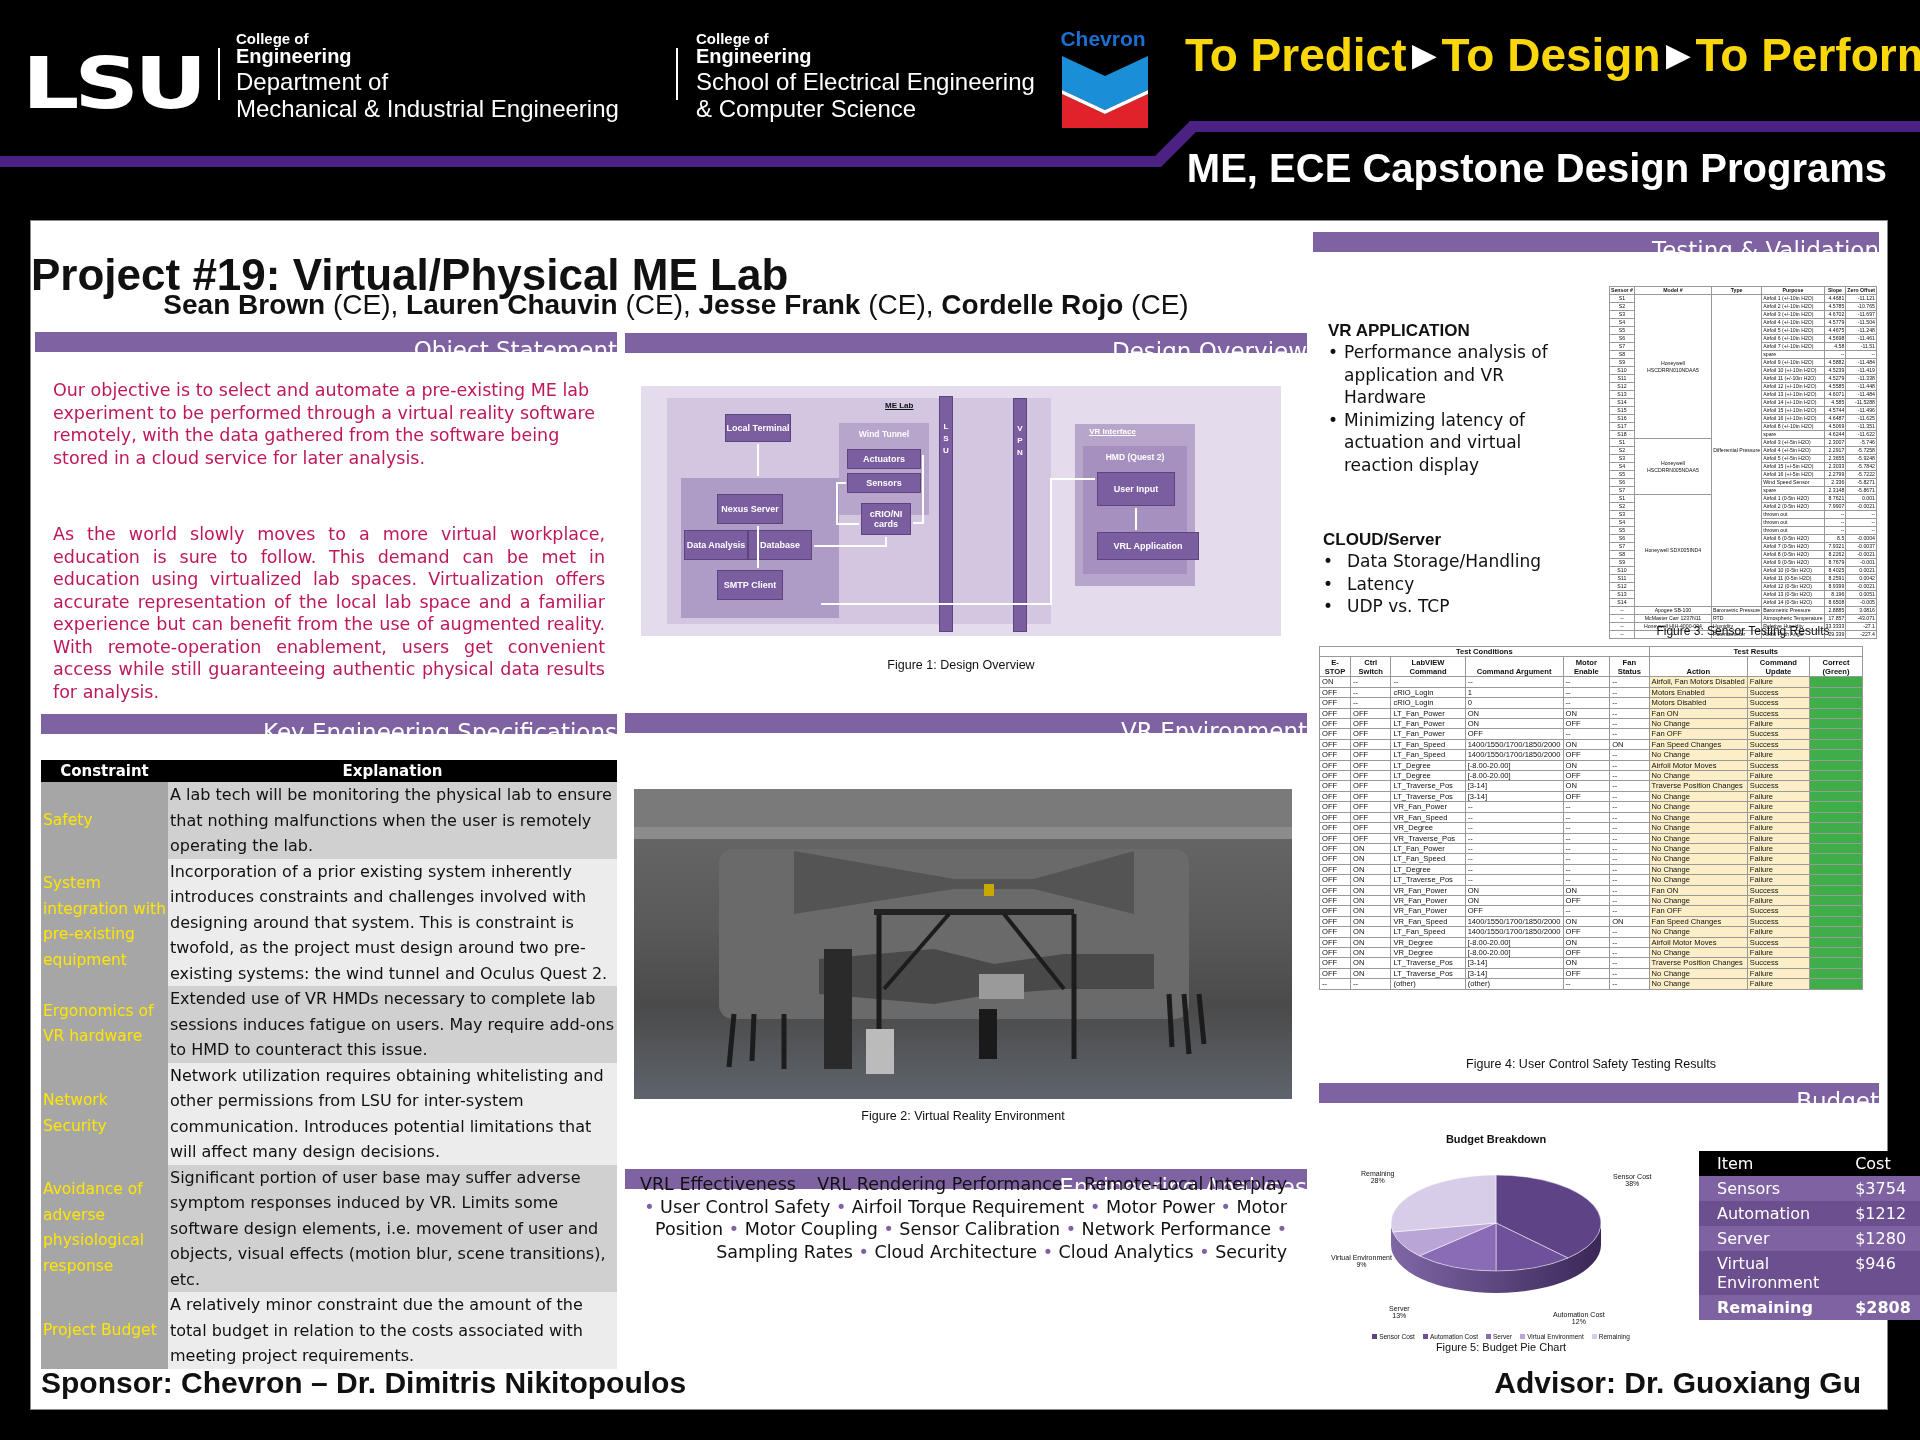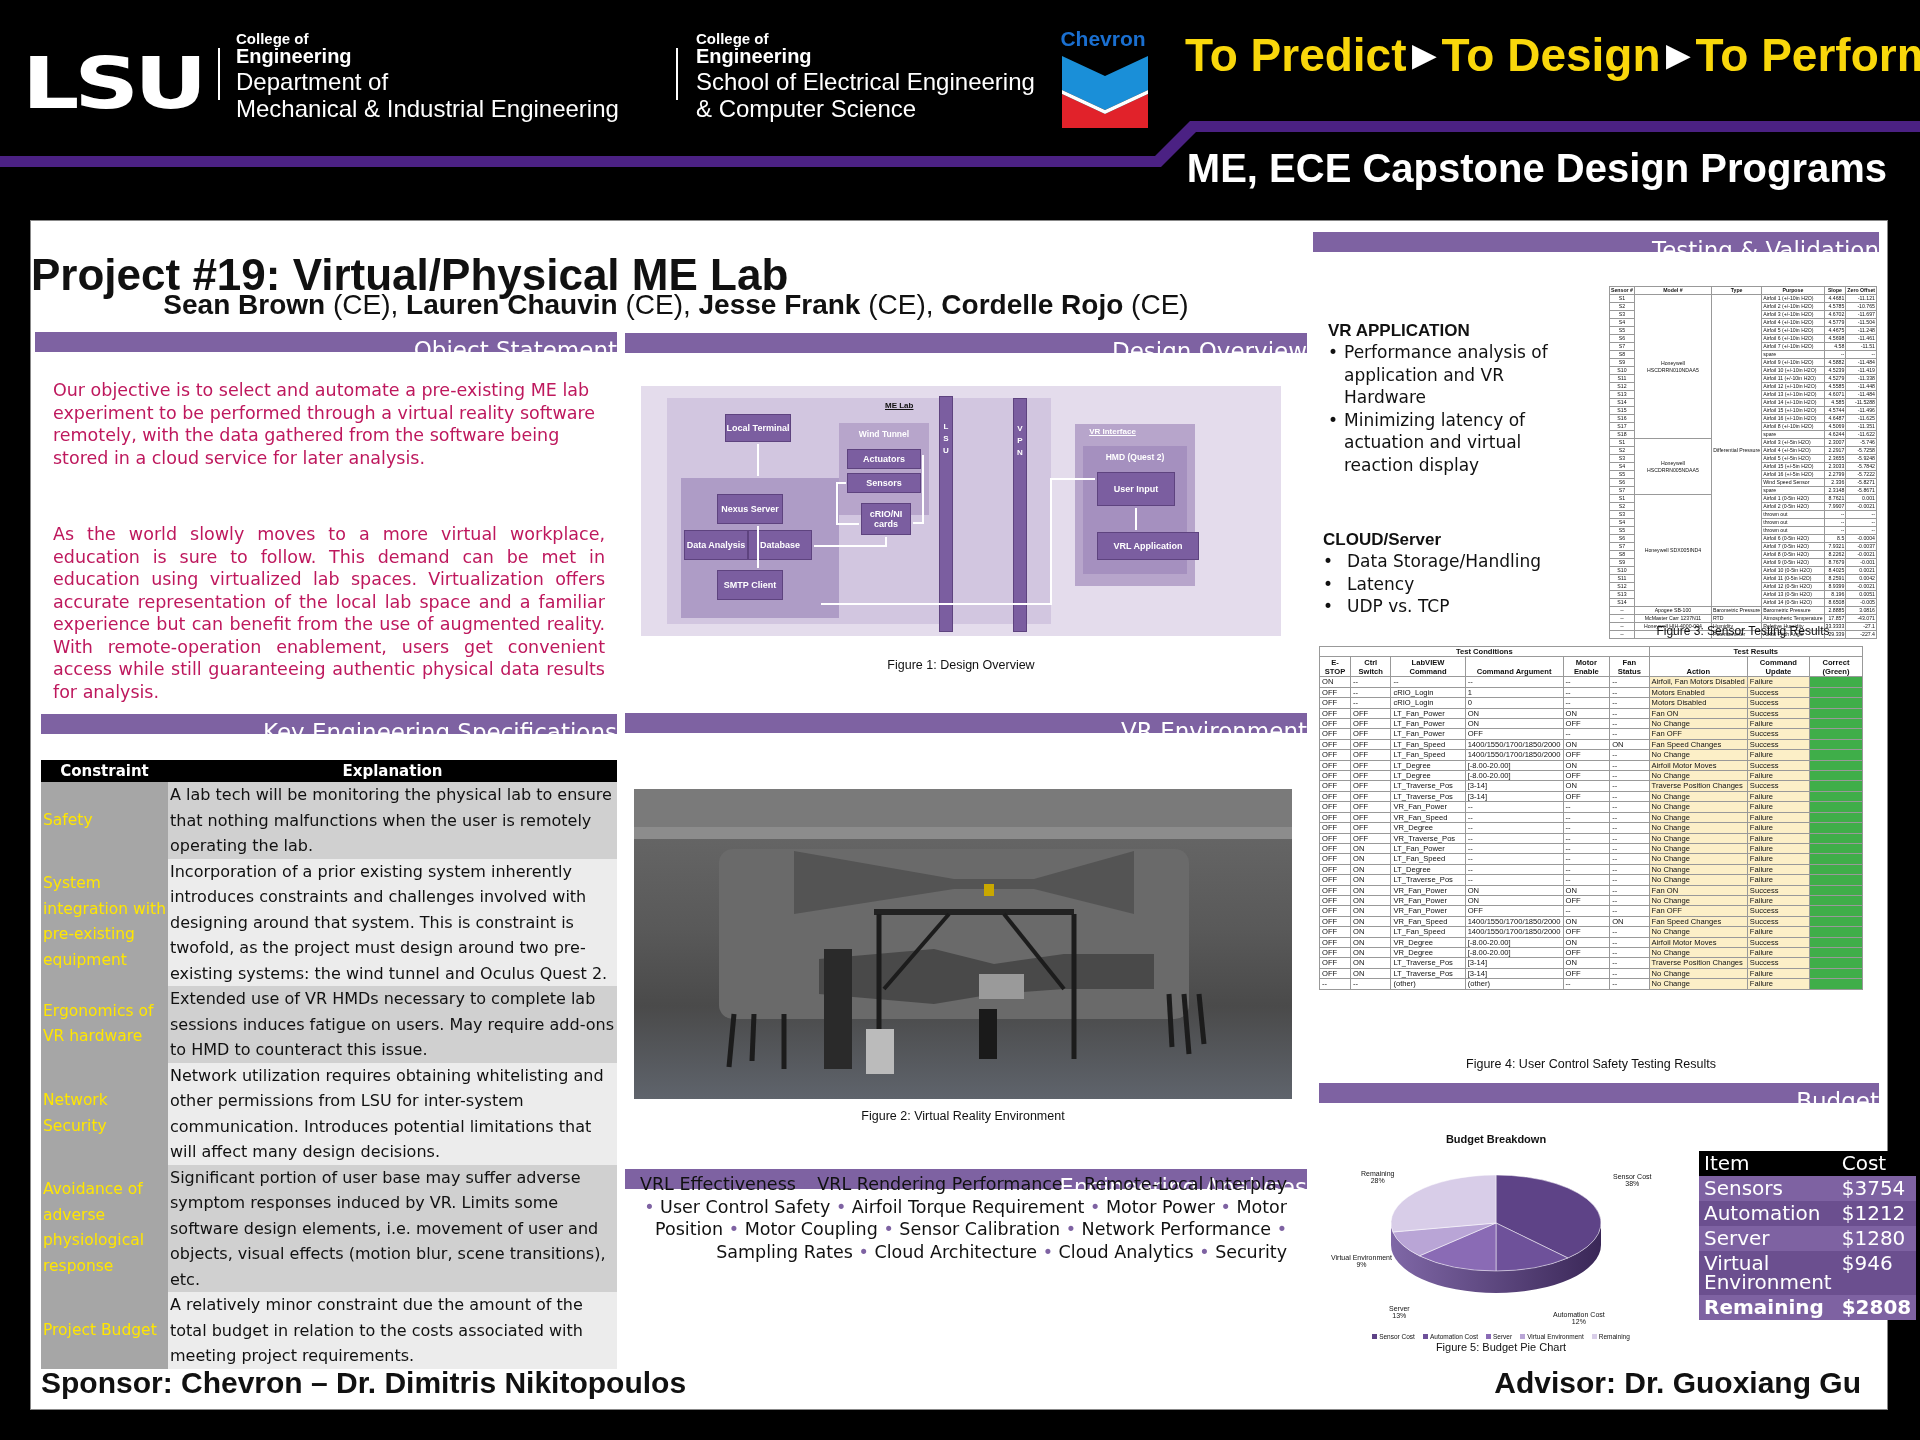--- a/index.html
+++ b/index.html
@@ -47,21 +47,21 @@
 .sensor td,.sensor th{border:1px solid #999;padding:0 1px;height:7.8px;line-height:7px;white-space:nowrap;overflow:hidden}
 .sensor th{font-weight:bold;text-align:center}
 .sensor td.r{text-align:right}
 .ctrl{position:absolute;left:1046px;top:427px;width:790px;font-size:8.2px;font-family:"Liberation Sans",sans-serif}
 .ctrl td,.ctrl th{border:1px solid #999;padding:0 2px;height:10.2px;line-height:9.4px;white-space:nowrap}
 .ctrl th{font-weight:bold;text-align:center}
 .ctrl td.act,.ctrl td.upd{background:#fcefc7}
 .ctrl td.ok{background:#3fae49}
 .pie{position:absolute;left:1048px;top:898px;width:340px;height:225px}
 .bud{position:absolute;left:1668px;top:930px;width:168px;font-family:"DejaVu Sans",sans-serif;color:#fff}
-.bud td,.bud th{font-size:20px;padding:3px 5px;text-align:left;font-weight:normal;line-height:19px;vertical-align:top}
+.bud td,.bud th{font-size:16px;padding:3px 18px;text-align:left;font-weight:normal;line-height:19px;vertical-align:top}
 .bud th{background:#000}
 .bud tr:nth-child(odd) td{background:#7e62a2}
 .bud tr:nth-child(even) td{background:#6b4f8f}
 .bud tr.last td{font-weight:bold}
 .foot{position:absolute;top:1147px;font:bold 30px/1 "Liberation Sans",sans-serif}
 </style>
 </head>
 <body>
 
 <div class="hdr">

